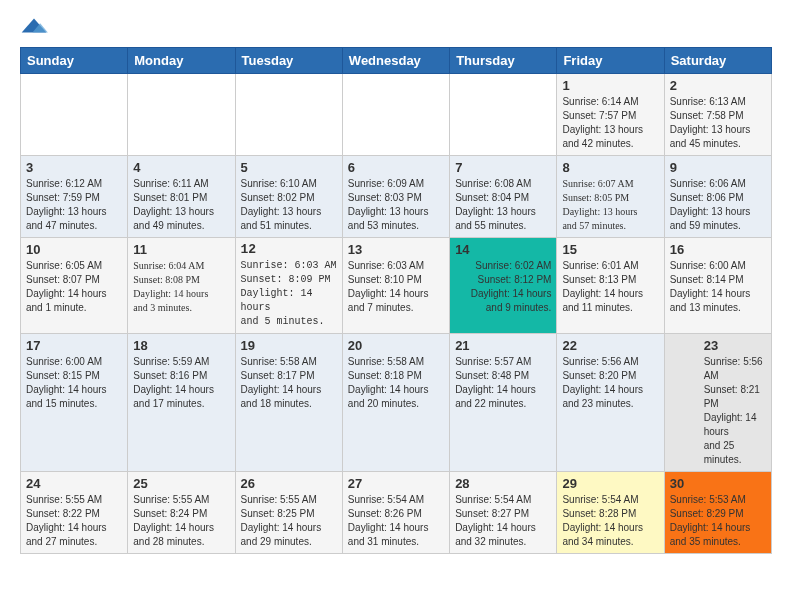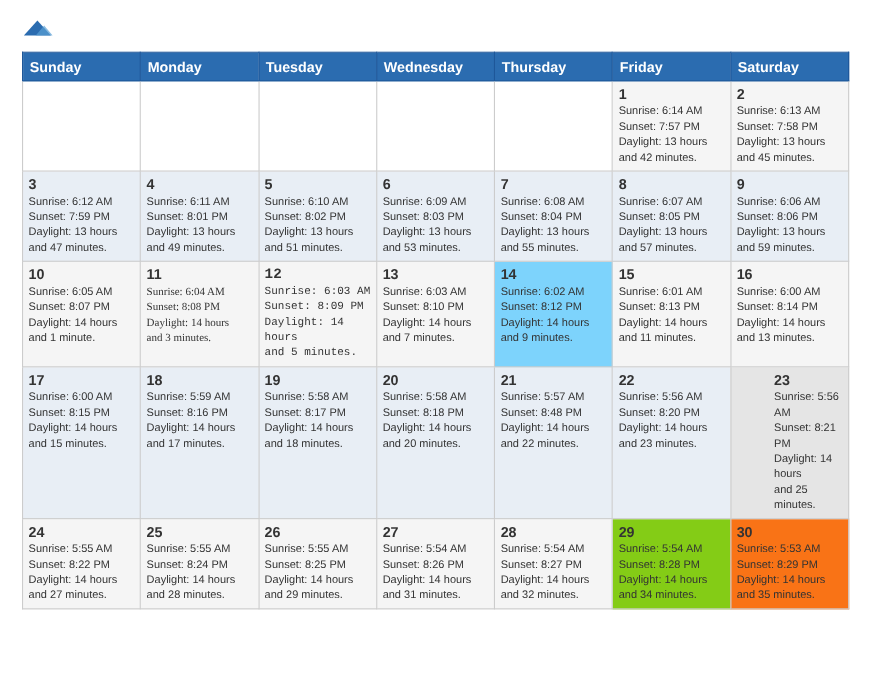--- a/index.html
+++ b/index.html
@@ -177,21 +177,21 @@
         </td>
         <td style="background: rgb(232, 238, 245);">
           <span class="day-number">7</span>
           <div class="cell-text" style="white-space: pre-line;">Sunrise: 6:08 AM
 Sunset: 8:04 PM
 Daylight: 13 hours
 and 55 minutes.</div>
         </td>
         <td style="background: rgb(232, 238, 245);">
           <span class="day-number">8</span>
-          <div class="cell-text" style="white-space: pre-line;">Sunrise: 6:07 AM
+          <div class="cell-text" style="white-space: pre-line; font-family: Liberation Serif, serif;">Sunrise: 6:07 AM
 Sunset: 8:05 PM
 Daylight: 13 hours
 and 57 minutes.</div>
         </td>
         <td style="background: rgb(232, 238, 245);">
           <span class="day-number">9</span>
           <div class="cell-text" style="white-space: pre-line;">Sunrise: 6:06 AM
 Sunset: 8:06 PM
 Daylight: 13 hours
 and 59 minutes.</div>
@@ -219,23 +219,23 @@
 Daylight: 14 hours
 and 5 minutes.</div>
         </td>
         <td style="background: rgb(245, 245, 245);">
           <span class="day-number">13</span>
           <div class="cell-text" style="white-space: pre-line;">Sunrise: 6:03 AM
 Sunset: 8:10 PM
 Daylight: 14 hours
 and 7 minutes.</div>
         </td>
-        <td style="background: #7dd3fc;">
+        <td style="background: #14b8a6;">
           <span class="day-number">14</span>
-          <div class="cell-text" style="white-space: pre-line;">Sunrise: 6:02 AM
+          <div class="cell-text" style="white-space: pre-line; text-align: right;">Sunrise: 6:02 AM
 Sunset: 8:12 PM
 Daylight: 14 hours
 and 9 minutes.</div>
         </td>
         <td style="background: rgb(245, 245, 245);">
           <span class="day-number">15</span>
           <div class="cell-text" style="white-space: pre-line;">Sunrise: 6:01 AM
 Sunset: 8:13 PM
 Daylight: 14 hours
 and 11 minutes.</div>
@@ -328,21 +328,21 @@
 Daylight: 14 hours
 and 31 minutes.</div>
         </td>
         <td style="background: rgb(245, 245, 245);">
           <span class="day-number">28</span>
           <div class="cell-text" style="white-space: pre-line;">Sunrise: 5:54 AM
 Sunset: 8:27 PM
 Daylight: 14 hours
 and 32 minutes.</div>
         </td>
-        <td style="background: #84cc16; margin-left: 27px;">
+        <td style="background: #fef9c3; margin-left: 27px;">
           <span class="day-number">29</span>
           <div class="cell-text" style="white-space: pre-line;">Sunrise: 5:54 AM
 Sunset: 8:28 PM
 Daylight: 14 hours
 and 34 minutes.</div>
         </td>
         <td style="background: #f97316;">
           <span class="day-number">30</span>
           <div class="cell-text" style="white-space: pre-line;">Sunrise: 5:53 AM
 Sunset: 8:29 PM

